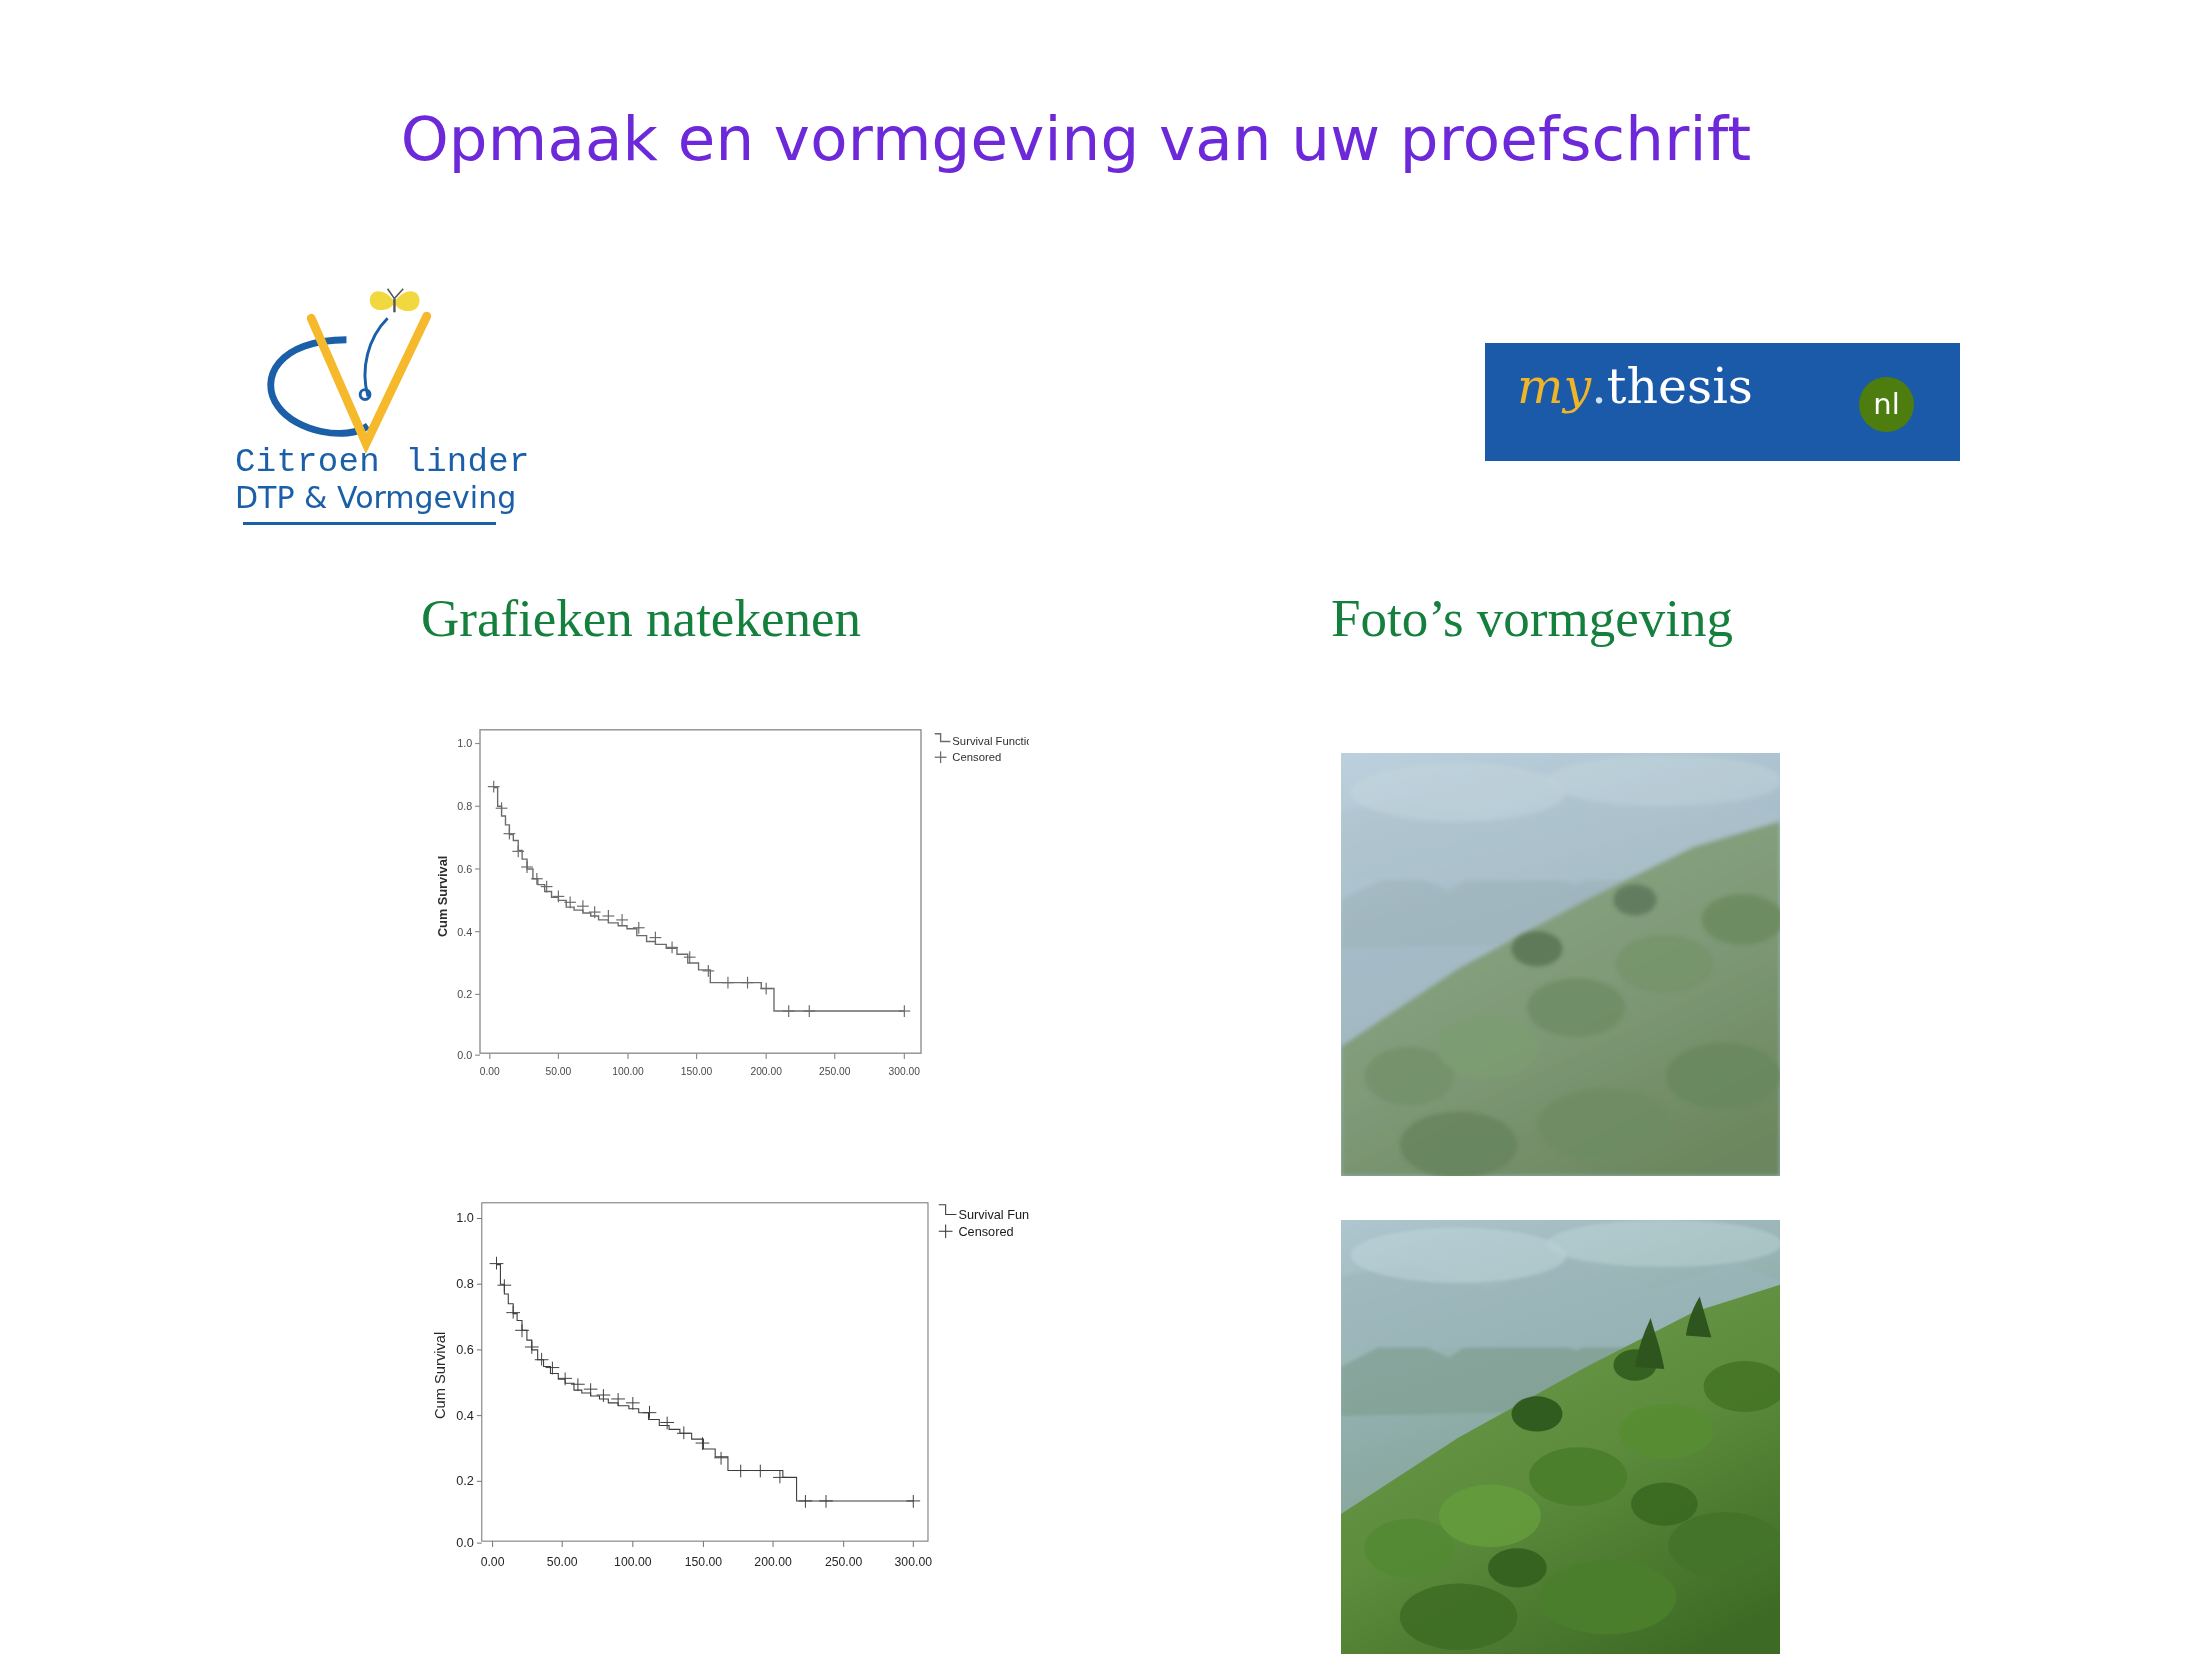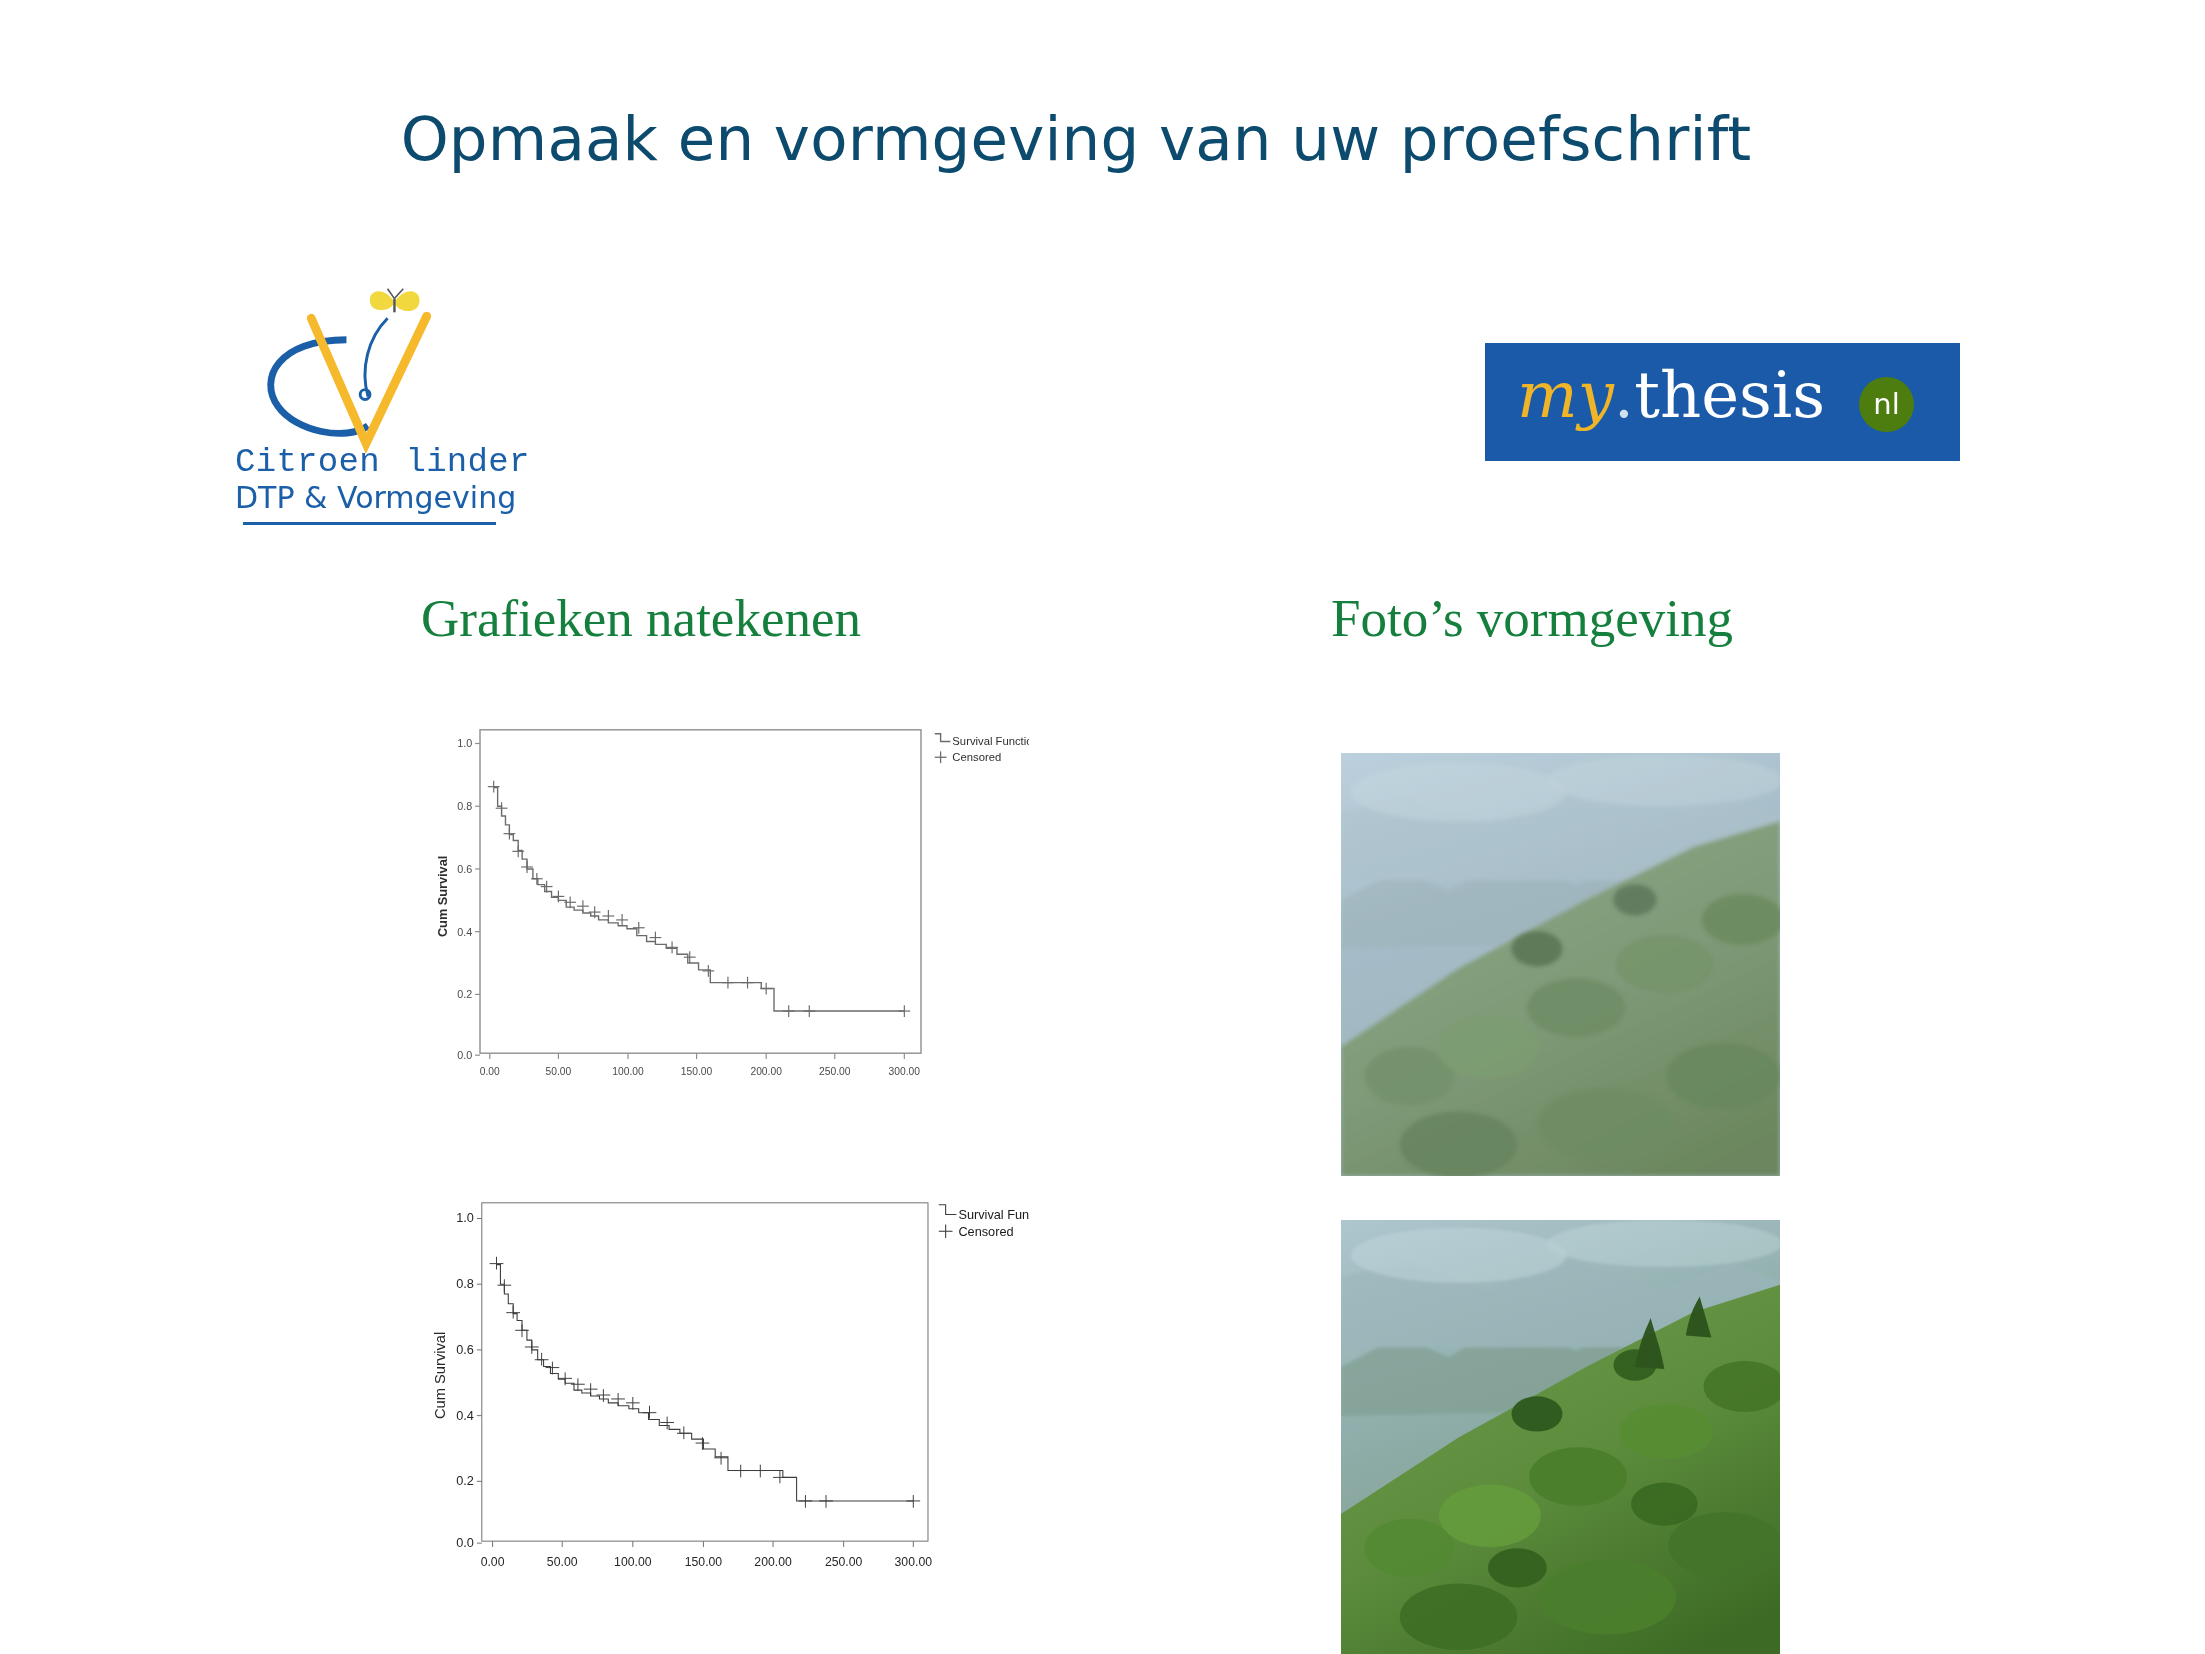--- a/index.html
+++ b/index.html
@@ -16,21 +16,21 @@
   }
 
   
   .slide-title {
     position: absolute;
     top: 103px;
     left: 0;
     width: 2152px;
     text-align: center;
     font-size: 61px;
-    color: #0c4a6e;
+    color: #6d28d9;
     font-family: "DejaVu Sans", sans-serif;
     font-weight: 400;
     letter-spacing: 0.2px;
   }
 
   
   .cv-logo {
     position: absolute;
     left: 221px;
     top: 279px;
@@ -77,21 +77,21 @@
     top: 343px;
     width: 475px;
     height: 118px;
     background: #1a5aa8;
   }
   .mt-text {
     position: absolute;
     left: 1517px;
     top: 358px;
     font-family: "DejaVu Serif", serif;
-    font-size: 64px;
+    font-size: 49px;
     white-space: nowrap;
   }
   .mt-my {
     color: #f0b429;
     font-style: italic;
     font-family: "DejaVu Serif", serif;
   }
   .mt-dot { color: #cfe0ef; }
   .mt-thesis { color: #ffffff; }
   .mt-badge {

